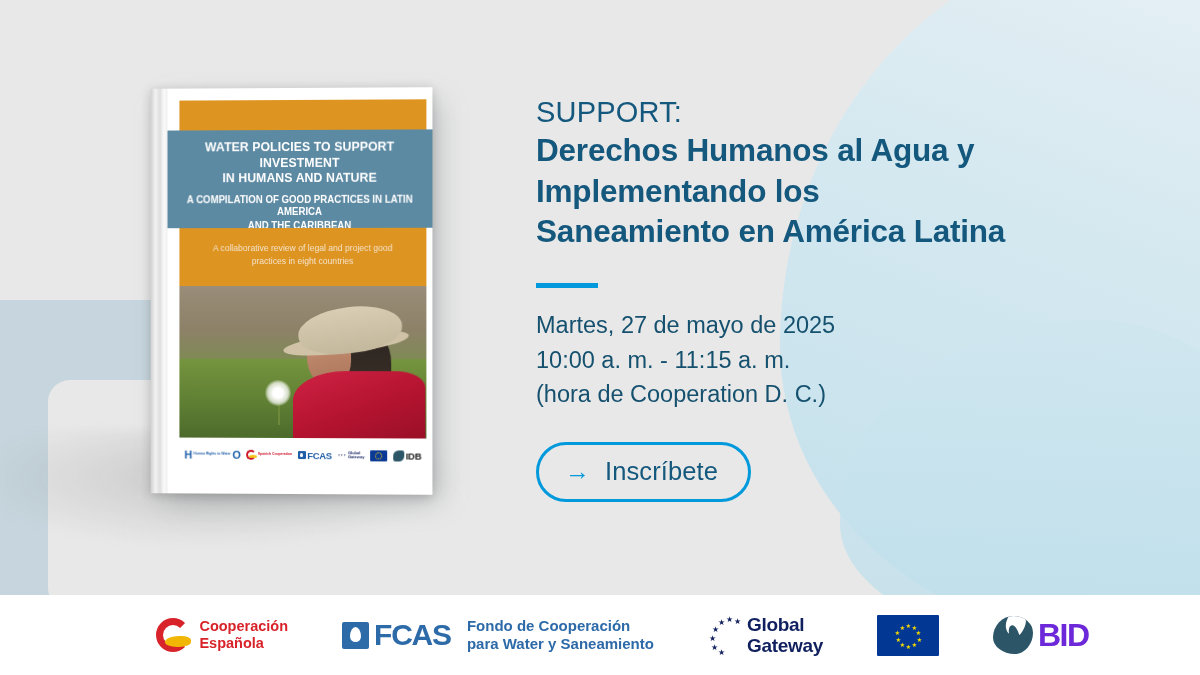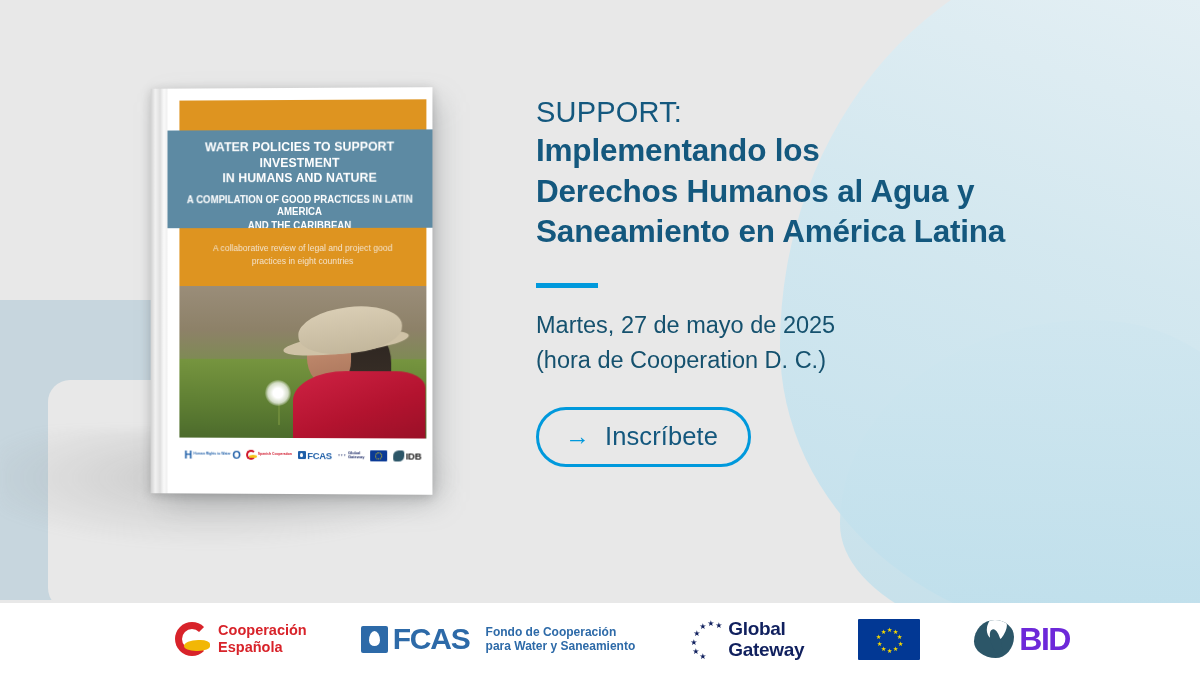--- a/index.html
+++ b/index.html
@@ -177,21 +177,21 @@
     display:inline-flex; align-items:center; gap:15px;
     margin-top:30px; padding:12px 30px 13px 26px;
     border:3.4px solid #0099dc; border-radius:34px;
     background:transparent; cursor:pointer;
   }
   .cta-arrow { font-size:25px; color:#0099dc; line-height:1; font-weight:400; }
   .cta-label { font-size:25.5px; color:#14587e; font-weight:400; letter-spacing:.1px; }
 
   
   .footer {
-    position:absolute; left:0; right:0; bottom:0; height:72px;
+    position:absolute; left:0; right:0; bottom:0; height:80px;
     background:#ffffff;
     display:flex; align-items:center; justify-content:center; gap:54px;padding-left:45px;
   }
   .f-logo { display:flex; align-items:center; }
 
   .f-cesp { gap:9px; }
   .f-cesp-mark {
     width:34px; height:34px; border-radius:50%;
     border:7px solid #d8232a; border-right-color:transparent;
     position:relative; transform:rotate(0deg);
@@ -206,21 +206,21 @@
   .f-fcas-sq {
     width:27px; height:27px; background:#2d6aa8; border-radius:2px;
     display:flex; align-items:center; justify-content:center;
   }
   .f-drop {
     width:11px; height:15px; background:#fff;
     border-radius:50% 50% 50% 50% / 64% 64% 36% 36%;
     transform:translateY(-1px);
   }
   .f-fcas-main { font-size:30px; font-weight:700; color:#2d6aa8; letter-spacing:-1.2px; }
-  .f-fcas-sub { font-size:12px; font-weight:700; color:#2d6aa8; line-height:1.2; margin-left:11px; }
+  .f-fcas-sub { font-size:15px; font-weight:700; color:#2d6aa8; line-height:1.2; margin-left:11px; }
 
   .f-gg { gap:5px; }
   .f-gg-stars { position:relative; width:34px; height:40px; }
   .f-gg-stars span { position:absolute; color:#10205e; font-size:8px; line-height:1; }
   .f-gg-txt { font-size:19px; font-weight:700; color:#10205e; line-height:1.12; letter-spacing:-.3px; }
 
   .f-eu {
     width:62px; height:41px; background:#023894; border-radius:1px;
     display:flex; align-items:center; justify-content:center;
   }
@@ -322,29 +322,30 @@
 
         </div>
       </div>
     </div>
   </div>
 
   <div class="content">
 
     <div class="kicker">SUPPORT:</div>
     <div class="headline">
+      <div>Derechos Humanos al Agua y</div>
       <div>Implementando los</div>
-      <div>Derechos Humanos al Agua y</div>
       <div>Saneamiento en América Latina</div>
     </div>
 
     <div class="rule"></div>
 
     <div class="meta">
       <div>Martes, 27 de mayo de 2025</div>
+      <div>10:00 a. m. - 11:15 a. m.</div>
       <div>(hora de Cooperation D. C.)</div>
     </div>
 
     <div class="cta">
       <span class="cta-arrow">→</span>
       <span class="cta-label">Inscríbete</span>
     </div>
   </div>
 
   <div class="footer">

